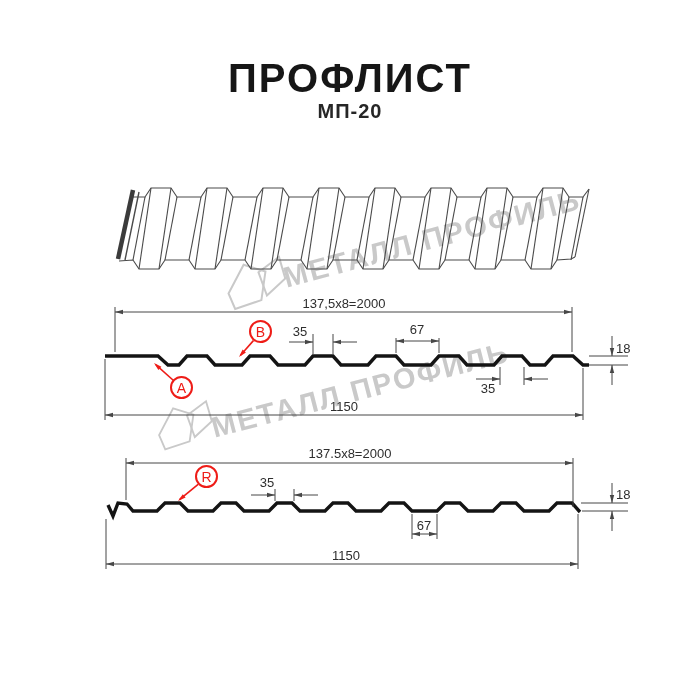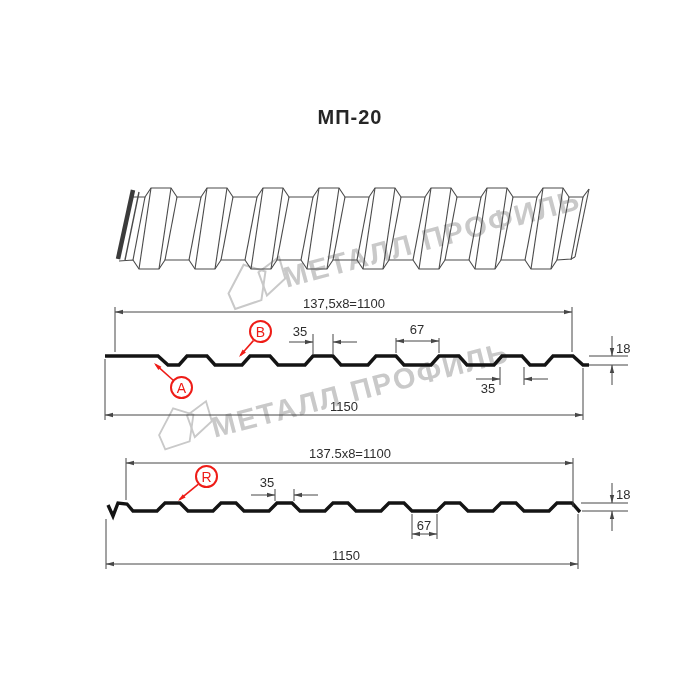--- a/index.html
+++ b/index.html
@@ -219,32 +219,33 @@
     </g>
 
     <g stroke="#ee1c17" stroke-width="1.6" fill="none">
       <path d="M198.1,484.3 L179.5,499.7"></path>
     </g>
     <g fill="#ee1c17" stroke="none">
       <polygon points="178,501 185.6,497.6 182.8,494.2"></polygon>
     </g>
   </svg>
 
-  <div class="abs lyr3 ctr model" style="left:350px;top:100px;margin-top:6px;">МП-20</div>
-
-  <div class="abs lyr3 ctr dim" style="left:344px;top:296px;">137,5x8=1100</div>
+  <div class="abs lyr3 ctr title" style="left:350px;top:56px;">ПРОФЛИСТ</div>
+  <div class="abs lyr3 ctr model" style="left:350px;top:100px;">МП-20</div>
+
+  <div class="abs lyr3 ctr dim" style="left:344px;top:296px;">137,5x8=2000</div>
   <div class="abs lyr3 ctr dim" style="left:300px;top:324px;">35</div>
   <div class="abs lyr3 ctr dim" style="left:417px;top:322px;">67</div>
   <div class="abs lyr3 dim" style="left:616px;top:341px;">18</div>
   <div class="abs lyr3 ctr dim" style="left:488px;top:381px;">35</div>
   <div class="abs lyr3 ctr dim" style="left:344px;top:399px;">1150</div>
   <div class="abs lyr3 callout" style="left:170px;top:376px;">A</div>
   <div class="abs lyr3 callout" style="left:249px;top:320px;">B</div>
 
-  <div class="abs lyr3 ctr dim" style="left:350px;top:446px;">137.5x8=1100</div>
+  <div class="abs lyr3 ctr dim" style="left:350px;top:446px;">137.5x8=2000</div>
   <div class="abs lyr3 ctr dim" style="left:267px;top:475px;">35</div>
   <div class="abs lyr3 ctr dim" style="left:424px;top:518px;">67</div>
   <div class="abs lyr3 dim" style="left:616px;top:487px;">18</div>
   <div class="abs lyr3 ctr dim" style="left:346px;top:548px;">1150</div>
   <div class="abs lyr3 callout" style="left:195px;top:465px;">R</div>
 
 
 </div>
 
 </body></html>

